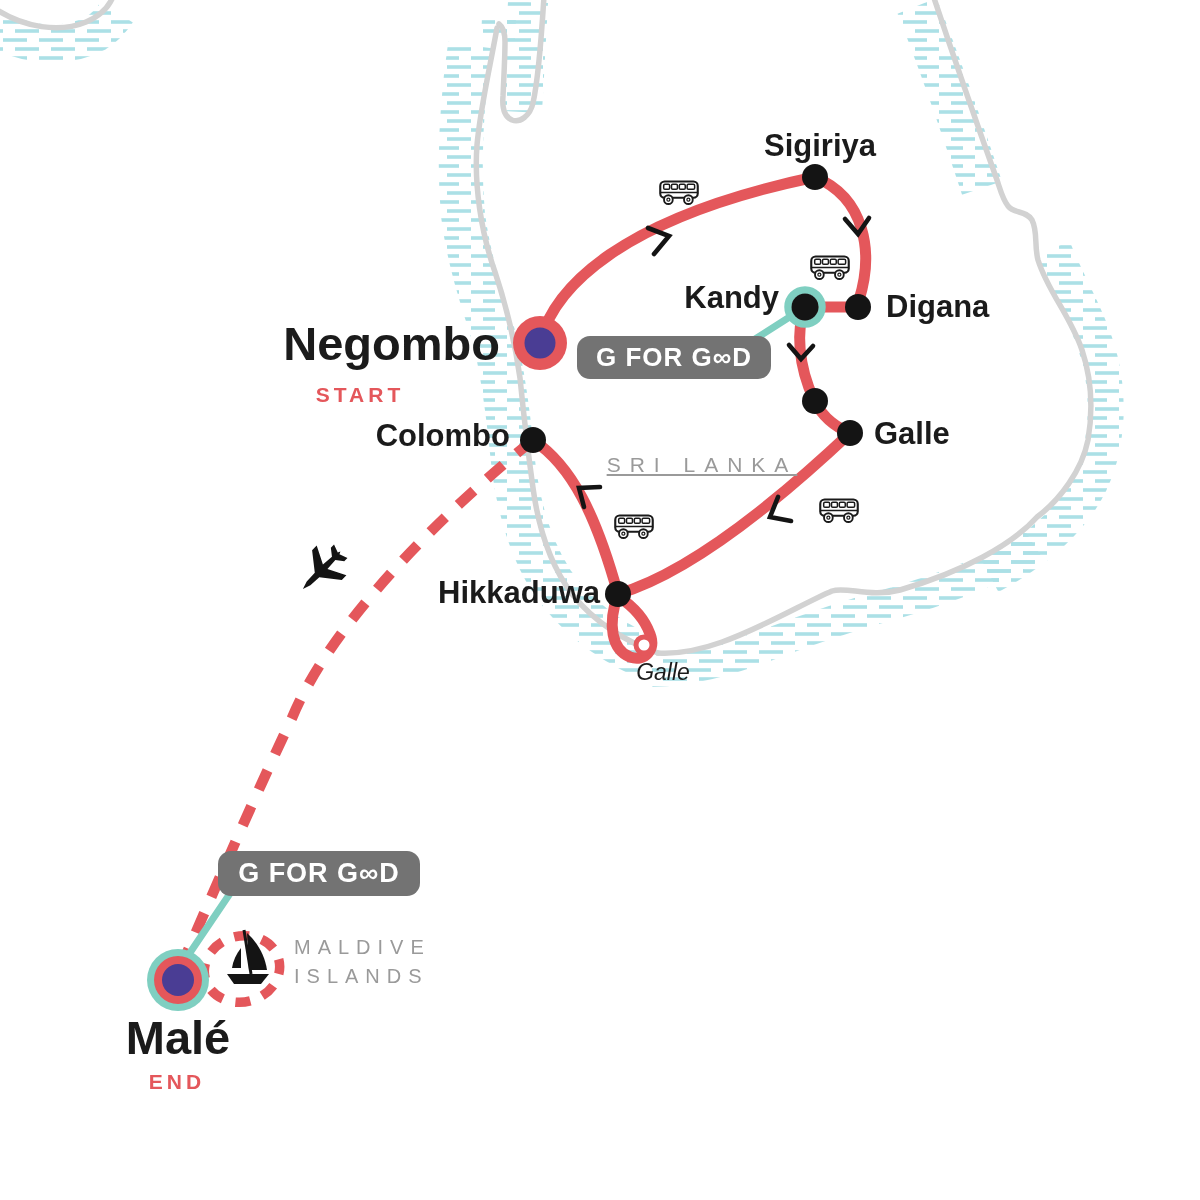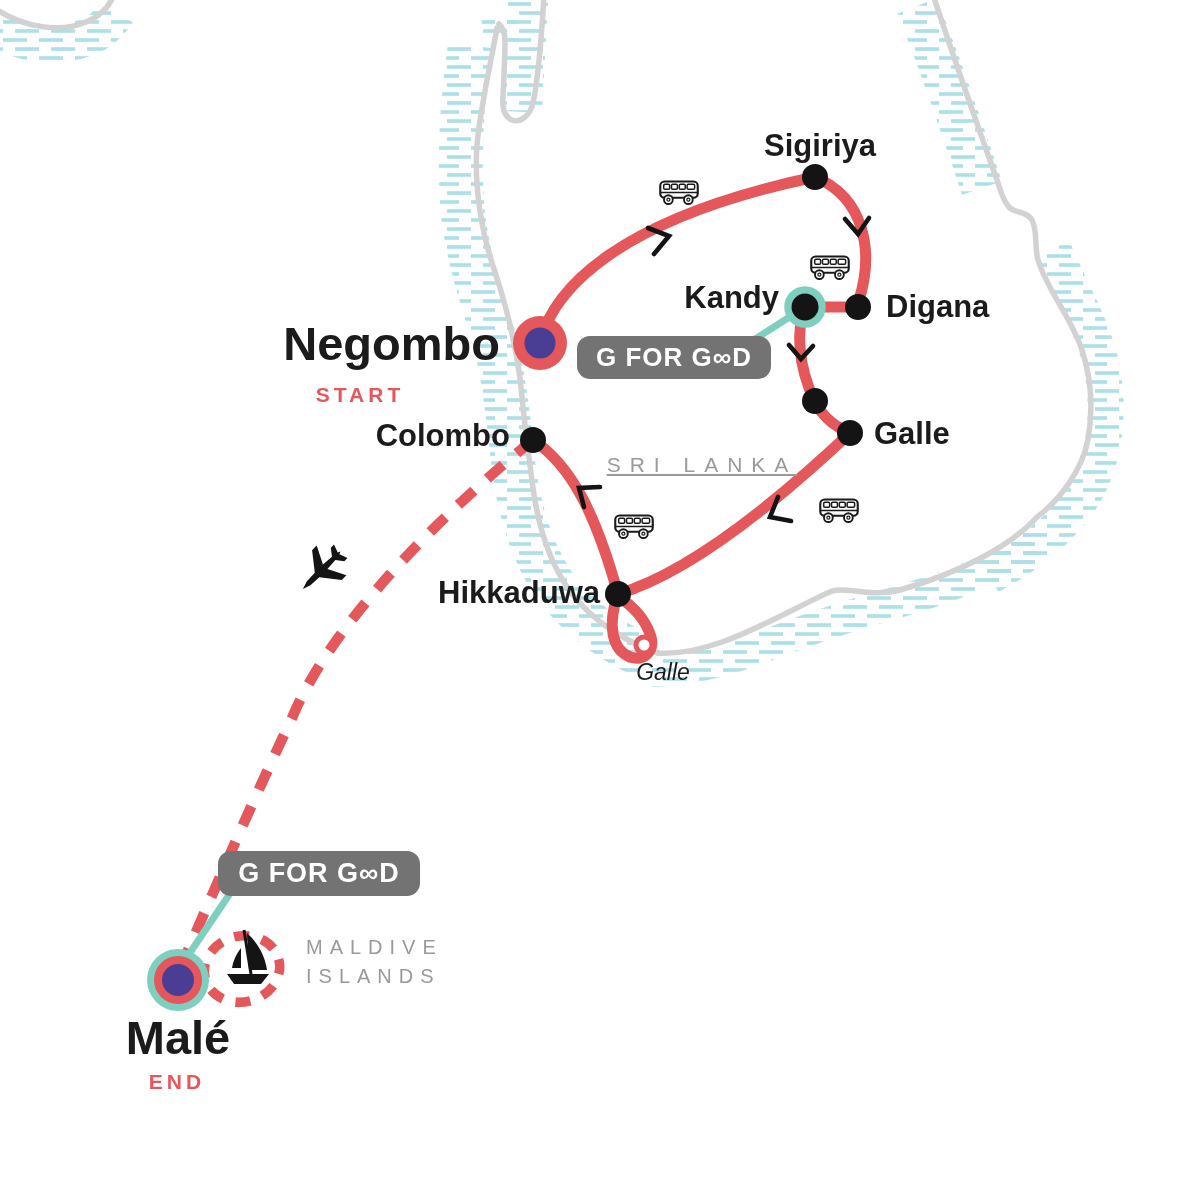--- a/index.html
+++ b/index.html
@@ -8,21 +8,21 @@
     background:#ffffff;
     font-family:"Liberation Sans","DejaVu Sans",sans-serif;
   }
   .stage svg.mapart{position:absolute;left:0;top:0;}
   .lbl{position:absolute;color:#1b1b1b;font-weight:700;white-space:nowrap;}
   .city{font-size:31px;}
   .big{font-size:47px;}
   .tag{color:#e4575b;font-size:21px;letter-spacing:4px;font-weight:700;}
   .region{color:#9a9a9a;font-weight:500;}
   .sri{font-size:21px;letter-spacing:9px;text-decoration:underline;}
-  .mal{font-size:20px;letter-spacing:7px;margin-left:12px;}
+  .mal{font-size:20px;letter-spacing:7px;}
   .galle{font-style:italic;font-weight:500;font-size:23px;}
   .anchor-c{transform:translate(-50%,-50%);}
   .anchor-r{transform:translate(-100%,-50%);}
   .anchor-l{transform:translate(0,-50%);}
   .anchor-cb{transform:translate(-50%,0);}
   .badge{
     position:absolute;display:flex;align-items:center;justify-content:center;
     background:#737373;color:#ffffff;font-weight:700;border-radius:13px;
     letter-spacing:1px;
   }

